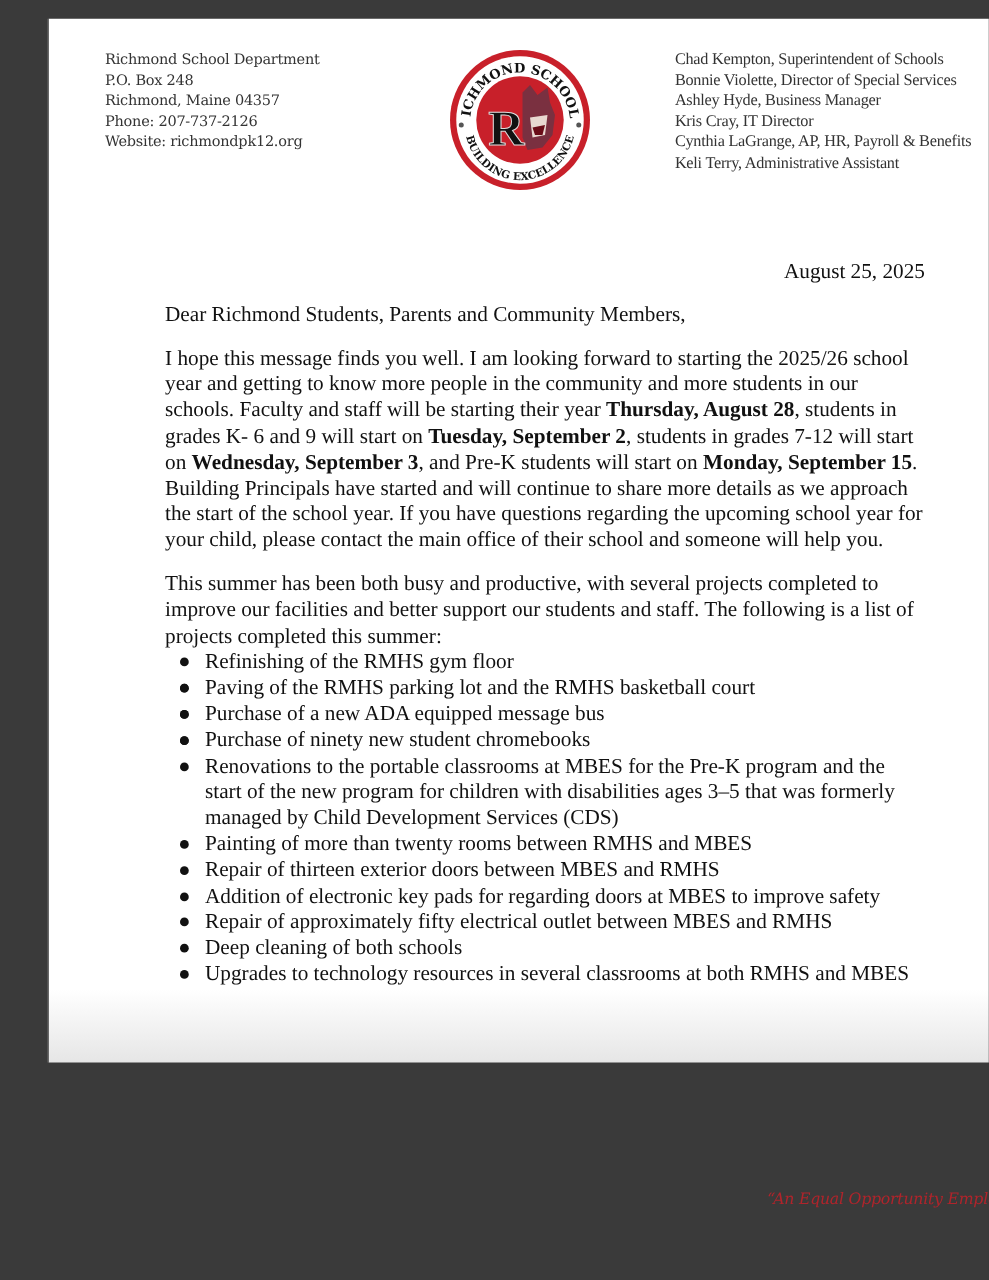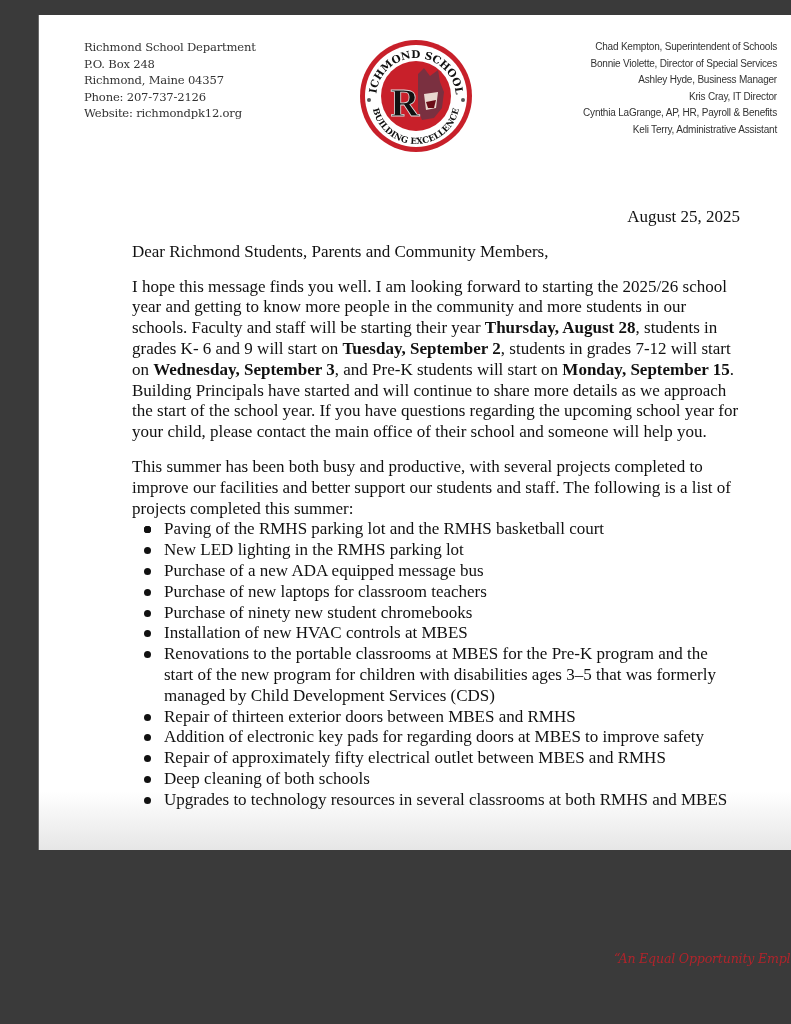--- a/index.html
+++ b/index.html
@@ -14,22 +14,22 @@
       border-left: 1px solid #6a6a6a;
       box-sizing: border-box;
       margin-left: 35px;
     }
     .hdr-left {
       position: absolute; left: 45px; top: 24px;
       font-family: "DejaVu Serif", serif; font-size: 11.6px; line-height: 16.6px; color: #333;
       letter-spacing: -0.2px;
     }
     .hdr-right {
-      position: absolute; right: 47px; top: 24px; text-align: right;
-      font-family: Liberation Sans, sans-serif; font-size: 10px; line-height: 16.6px; color: #333;
+      position: absolute; right: 47px; top: 24px; text-align: left;
+      font-family: Liberation Serif, serif; font-size: 13px; line-height: 16.6px; color: #333;
       letter-spacing: -0.2px;
     }
     .logo { position: absolute; left: 317px; top: 23px; width: 120px; height: 116px; }
     .letter {
       position: absolute; left: 93px; top: 192px; width: 607px;
       font-family: "Liberation Serif", serif; font-size: 17px; line-height: 20.8px; color: #111;
     }
     .date { text-align: right; margin: 0 -1px 0 0; }
     .salutation { margin: 14px 0 0 0; }
     .p { margin: 14px 0 0 0; }
@@ -93,29 +93,29 @@
     <div>Cynthia LaGrange, AP, HR, Payroll &amp; Benefits</div>
     <div>Keli Terry, Administrative Assistant</div>
   </div>
 
   <div class="letter">
     <div class="date">August 25, 2025</div>
     <div class="salutation">Dear Richmond Students, Parents and Community Members,</div>
     <div class="p"><span>I hope this message finds you well.  I am looking forward to starting the 2025/26 school year and getting to know more people in the community and more students in our schools.  Faculty and staff will be starting their year </span><b>Thursday, August 28</b><span>, students in grades K- 6 and 9 will start on </span><b>Tuesday, September 2</b><span>, students in grades 7-12 will start on </span><b>Wednesday, September 3</b><span>, and Pre-K students will start on </span><b>Monday, September 15</b><span>.  Building Principals have started and will continue to share more details as we approach the start of the school year.  If you have questions regarding the upcoming school year for your child, please contact the main office of their school and someone will help you.</span></div>
     <div class="p">This summer has been both busy and productive, with several projects completed to improve our facilities and better support our students and staff. The following is a list of projects completed this summer:</div>
     <ul>
-      <li><span class="bullet"></span></li>
+      <li><span class="bullet"></span><span>Refinishing of the RMHS gym floor</span></li>
       <li><span class="bullet"></span></li>
       <li><span class="bullet"></span><span>Paving of the RMHS parking lot and the RMHS basketball court</span></li>
-      <li><span class="bullet"></span><span>New LED lighting in the RMHS parking lot</span></li>
+      <li><span class="bullet"></span></li>
       <li><span class="bullet"></span><span>Purchase of a new ADA equipped message bus</span></li>
-      <li><span class="bullet"></span><span>Purchase of new laptops for classroom teachers</span></li>
+      <li><span class="bullet"></span></li>
       <li><span class="bullet"></span><span>Purchase of ninety new student chromebooks</span></li>
-      <li><span class="bullet"></span><span>Installation of new HVAC controls at MBES</span></li>
       <li><span class="bullet"></span><span>Renovations to the portable classrooms at MBES for the Pre-K program and the start of the new program for children with disabilities ages 3–5 that was formerly managed by Child Development Services (CDS)</span></li>
+      <li><span class="bullet"></span><span>Painting of more than twenty rooms between RMHS and MBES</span></li>
       <li><span class="bullet"></span><span>Repair of thirteen exterior doors between MBES and RMHS</span></li>
       <li><span class="bullet"></span><span>Addition of electronic key pads for regarding doors at MBES to improve safety</span></li>
       <li><span class="bullet"></span><span>Repair of approximately fifty electrical outlet between MBES and RMHS</span></li>
       <li><span class="bullet"></span><span>Deep cleaning of both schools</span></li>
       <li><span class="bullet"></span><span>Upgrades to technology resources in several classrooms at both RMHS and MBES</span></li>
     </ul>
   </div>
 
   <div class="footer-tag">“An Equal Opportunity Employer”</div>
 </div>

